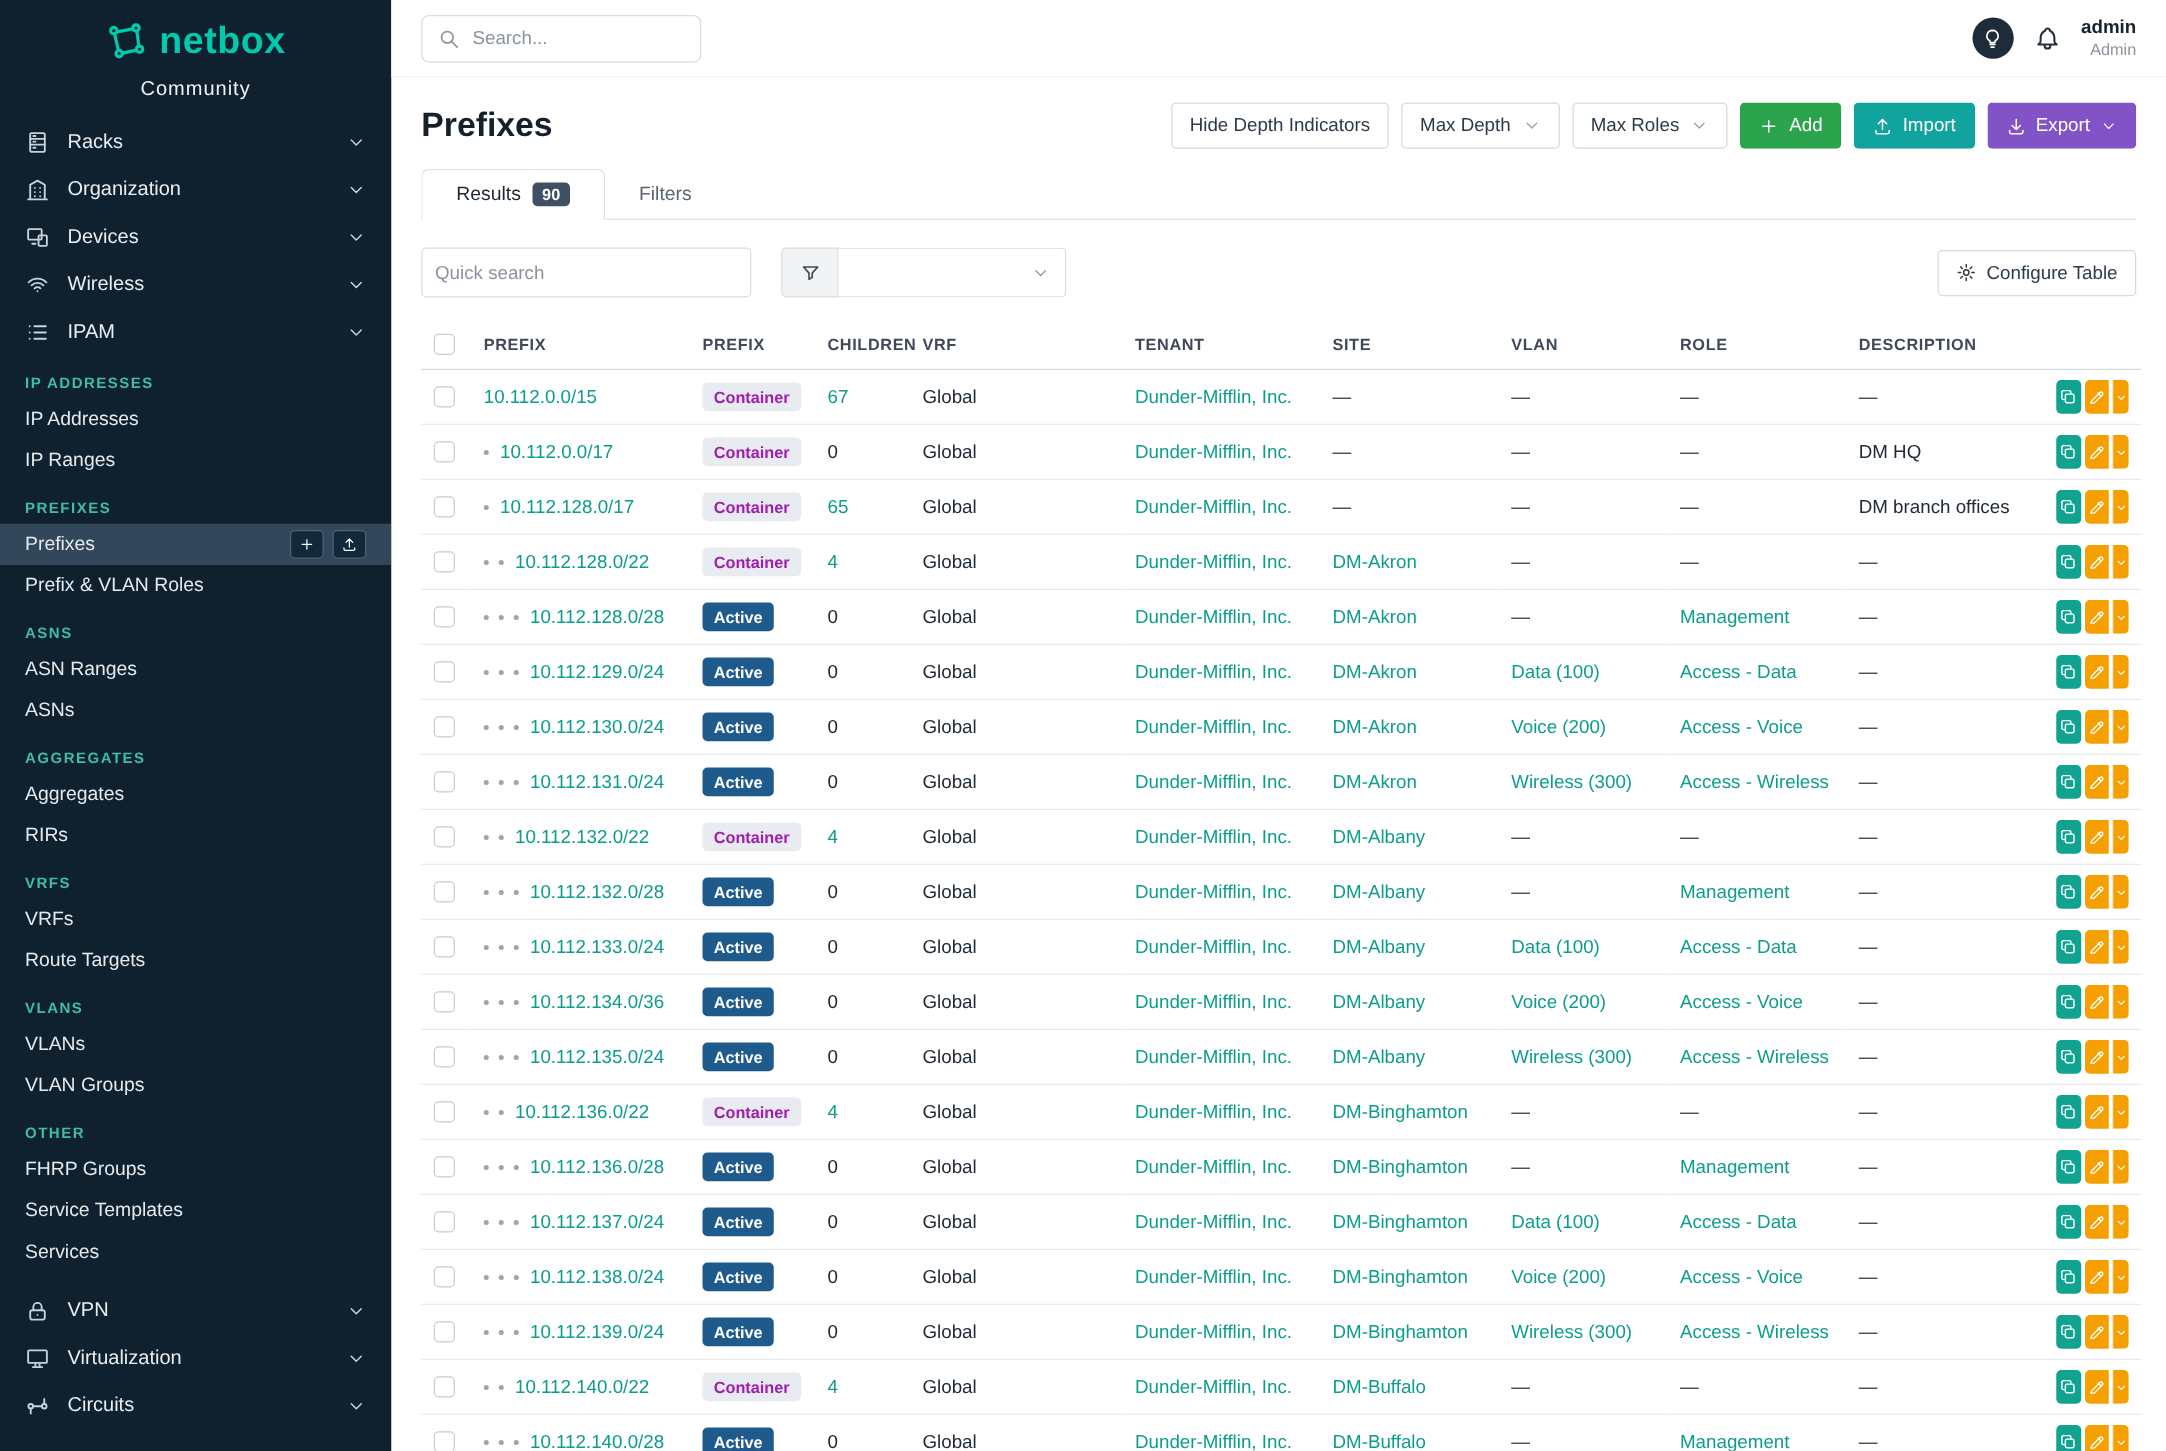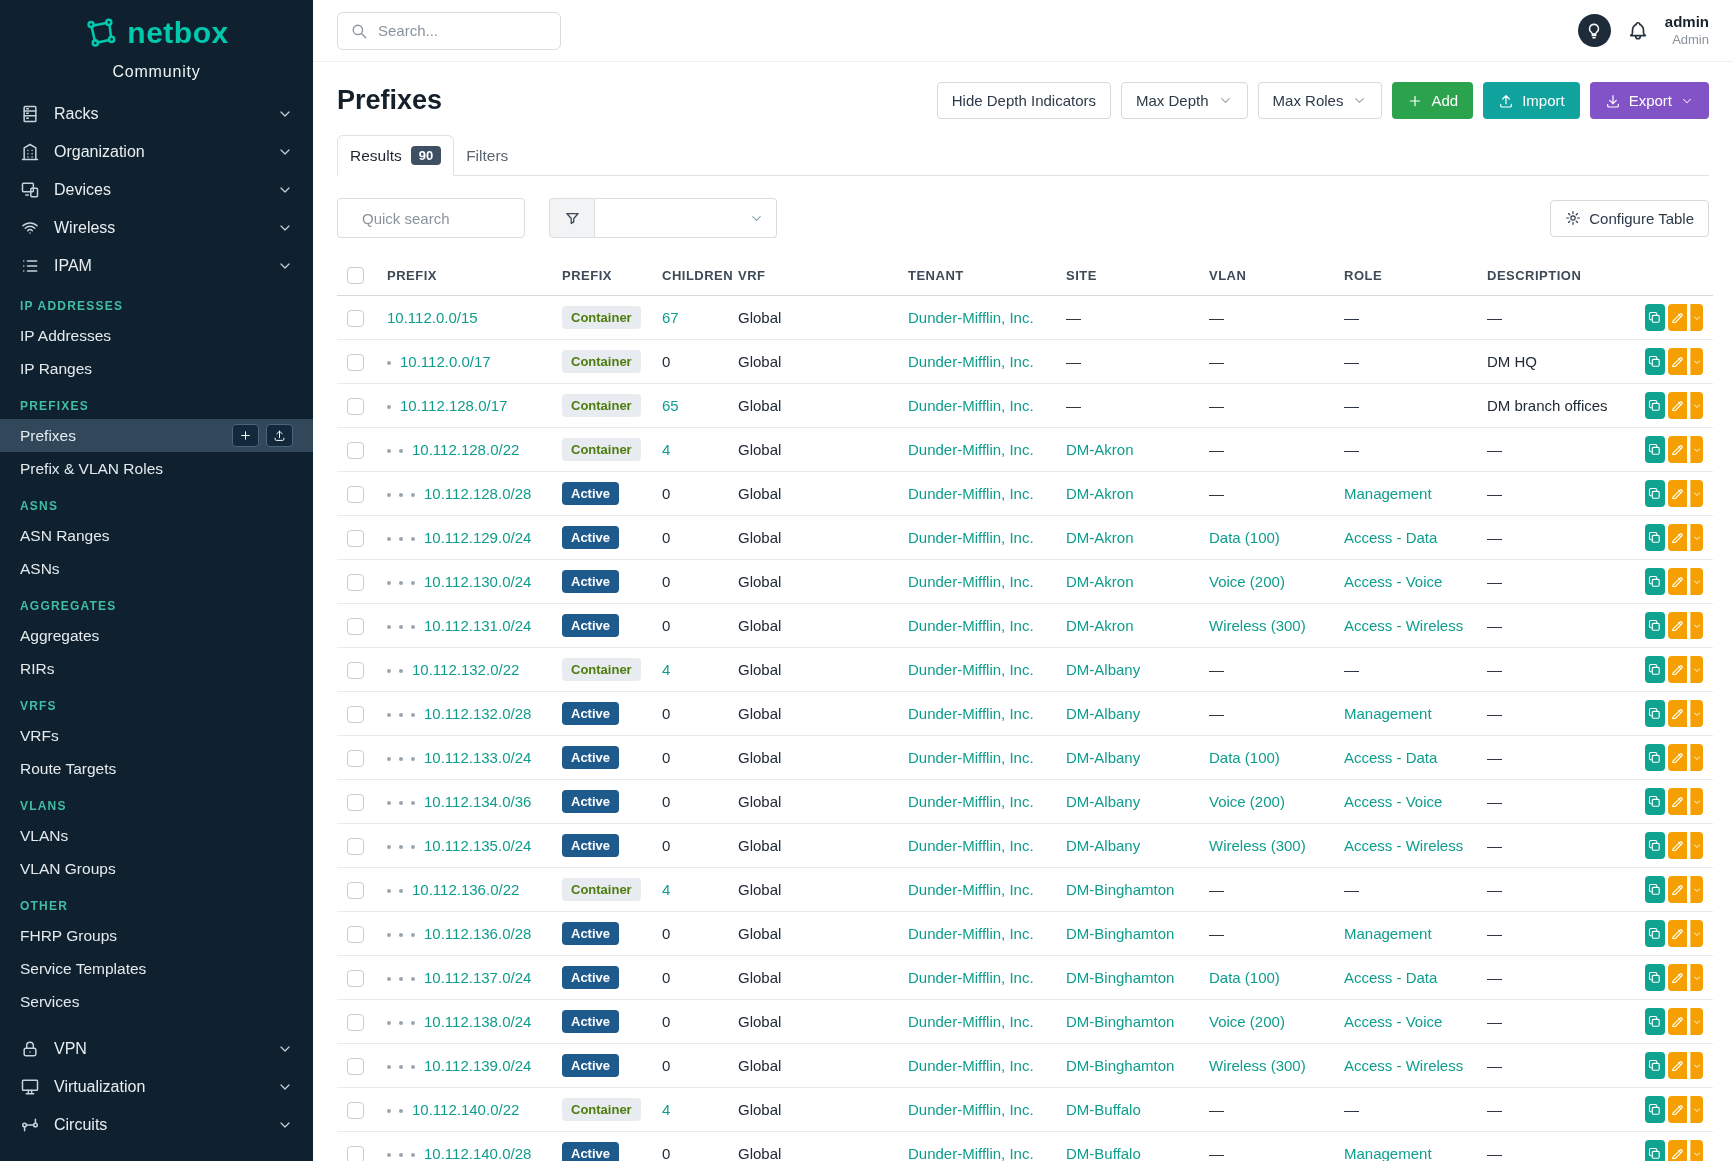--- a/index.html
+++ b/index.html
@@ -47,43 +47,43 @@
   .head-actions { margin-left:auto; display:flex; gap:10px; align-items:flex-end; }
   .btn { height:37px; display:inline-flex; align-items:center; gap:8px; padding:0 14px; border-radius:4px; font-size:15px; border:1px solid transparent; cursor:pointer; background:#fff; font-family:inherit; }
   .btn-outline { border-color:#d5dadf; color:#2c3a49; }
   .btn-outline .chev { color:#9aa3ac; margin-left:1px; }
   .btn-add { background:var(--add-green,#2ba24c); color:#fff; font-weight:500; }
   .btn-import { background:var(--import-teal,#11a39e); color:#fff; font-weight:500; }
   .btn-export { background:var(--export-purple,#8153c7); color:#fff; font-weight:500; }
   .btn-export .chev { color:rgba(255,255,255,.85); }
 
   .tabs { margin-top:16px; display:flex; border-bottom:1px solid #dee2e6; }
-  .tab { padding:10px 12px; font-size:15.5px; display:flex; align-items:center; gap:9px; color:#5b6670; margin-bottom:-1px; cursor:pointer; }
+  .tab { padding:10px 27px; font-size:15.5px; display:flex; align-items:center; gap:9px; color:#5b6670; margin-bottom:-1px; cursor:pointer; }
   .tab.active { color:#1d2733; background:#fff; border:1px solid #dee2e6; border-bottom:1px solid #fff; border-radius:6px 6px 0 0; }
   .count-badge { background:#3f5062; color:#fff; font-size:13px; font-weight:600; border-radius:4px; padding:2px 8px; }
 
   .table-controls { margin-top:22px; display:flex; align-items:center; }
-  .quick-search { width:188px; height:40px; border:1px solid #d8dde2; border-radius:4px; padding:0 24px; font-size:15px; color:#333; outline:none; font-family:inherit; }
+  .quick-search { width:264px; height:40px; border:1px solid #d8dde2; border-radius:4px; padding:0 10px; font-size:15px; color:#333; outline:none; font-family:inherit; }
   .quick-search::placeholder { color:#8a939d; }
   .filter-group { display:flex; margin-left:24px; }
   .filter-btn { width:46px; height:40px; background:#f1f3f5; border:1px solid #d8dde2; border-radius:4px 0 0 4px; display:flex; align-items:center; justify-content:center; color:#3c4854; cursor:pointer; }
   .filter-select { width:182px; height:40px; border:1px solid #d8dde2; border-left:none; border-radius:0 4px 4px 0; background:#fff; display:flex; align-items:center; justify-content:flex-end; padding:0 12px; color:#77828d; cursor:pointer; }
   .configure-btn { margin-left:auto; }
 
   table.data { margin-top:20px; width:100%; border-collapse:collapse; table-layout:fixed; }
   thead th { text-align:left; font-size:13px; font-weight:700; letter-spacing:.5px; color:#3e4a57; padding:9px 10px 11px; border-bottom:1px solid #d4dade; }
   tbody td { padding:0 10px; height:44px; font-size:15px; border-bottom:1px solid #e8ebee; color:#212b36; white-space:nowrap; overflow:hidden; vertical-align:middle; }
   a.tl { color:var(--link-teal,#0e9d8d); text-decoration:none; cursor:pointer; }
   .dash { color:#2f3842; }
   input.cb { appearance:none; -webkit-appearance:none; width:17px; height:17px; border:1px solid #c6cdd5; border-radius:4px; background:#fff; cursor:pointer; vertical-align:middle; }
   .dots { display:inline-flex; align-items:center; gap:8px; margin-right:9px; vertical-align:middle; }
   .dot { width:4px; height:4px; border-radius:50%; background:#9aa5ae; }
   .badge { display:inline-block; font-size:13px; font-weight:600; padding:4px 9px; border-radius:4px; }
   .badge-active { background:var(--active-badge-blue,#1f5a8d); color:#fff; }
-  .badge-container { background:var(--container-badge-bg,#e8ecf0); color:#4d7c0f;text-align:center; }
+  .badge-container { background:var(--container-badge-bg,#e8ecf0); color:#a21caf;text-align:center; }
   .acts { display:flex; gap:3px; justify-content:flex-end; align-items:center; }
   .act { height:27px; display:flex; align-items:center; justify-content:center; color:#fff; cursor:pointer; }
   .act-copy { width:29px; background:var(--clone-teal,#0fa390); border-radius:4px; }
   .act-edit { width:29px; background:var(--edit-orange,#f59f00); border-radius:4px 0 0 4px; }
   .act-caret { width:17px; background:var(--edit-orange,#f59f00); border-radius:0 4px 4px 0; border-left:1px solid rgba(255,255,255,.4); }
 </style>
 </head>
 <body>
 
 <aside class="sidebar">

